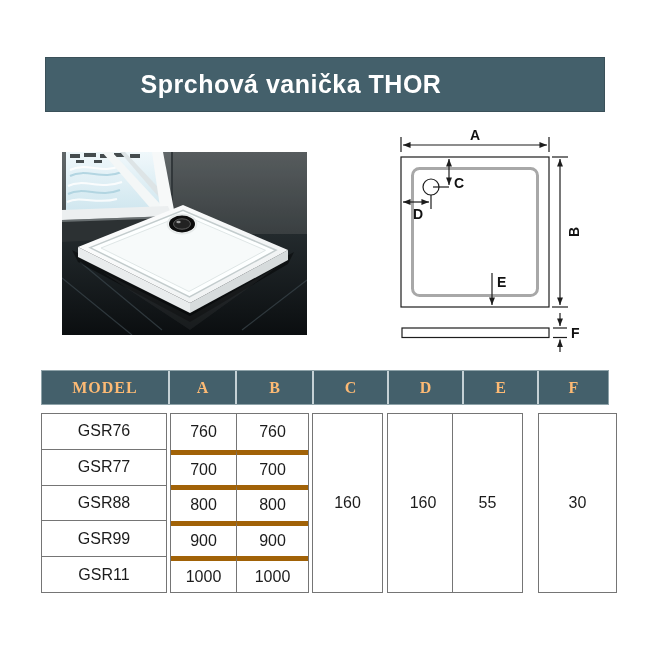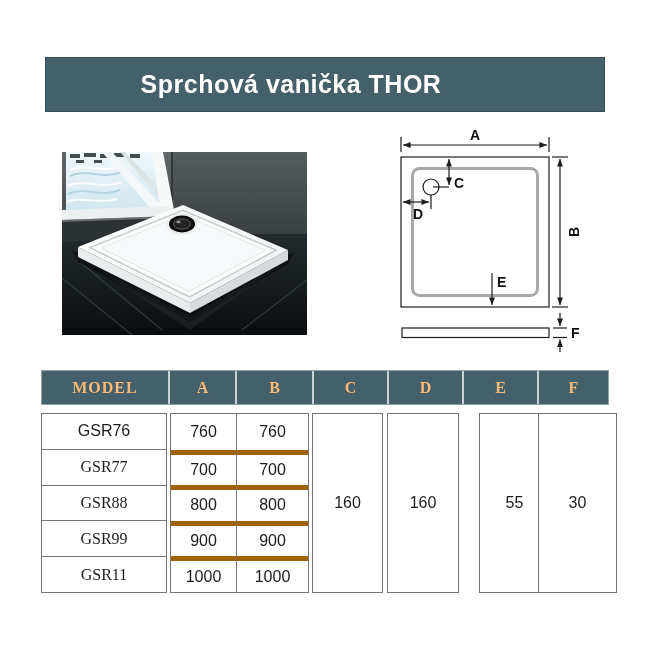--- a/index.html
+++ b/index.html
@@ -26,29 +26,29 @@
       font-family:"Liberation Serif",serif;font-weight:bold;font-size:16px;box-sizing:border-box;}
   .th + .th{border-left:2px solid #c5d1d5;}
   .th.w-model{width:126px;letter-spacing:1px;}
   .th.w-a{width:67px;}.th.w-b{width:77px;}.th.w-c{width:75px;}
   .th.w-d{width:75px;}.th.w-e{width:75px;}.th.w-f{flex:1;}
 
   .tbox{position:absolute;top:413px;height:180px;background:#fff;
         border:1px solid #757575;box-sizing:border-box;color:#1c1c1c;font-size:16px;}
   .model-box{left:41px;width:126px;display:flex;flex-direction:column;}
   .model-box .cell{flex:1;display:flex;align-items:center;justify-content:center;}
-  .model-box .cell + .cell{border-top:1px solid #757575;font-family:Liberation Serif, serif;}
+  .model-box .cell + .cell{border-top:1px solid #757575;}
   .ab-box{left:170px;width:139px;display:grid;grid-template-columns:65px 1fr;grid-auto-rows:1fr;}
   .ab-box .cell{display:flex;align-items:center;justify-content:center;box-sizing:border-box;}
   .ab-box .cell:nth-child(even){border-left:1px solid #757575;}
   .ab-box .cell:nth-child(n+3){border-top:5px solid #a16207;}
   .merged{display:flex;align-items:center;justify-content:center;}
   .c-box{left:312px;width:71px;}
   .d-box{left:387px;width:72px;}
-  .e-box{left:479px;width:71px;}
+  .e-box{left:452px;width:71px;}
   .f-box{left:538px;width:79px;}
 </style>
 </head>
 <body>
 
 <div class="page">
 
   <div class="banner" style="background: rgb(68, 96, 107);">
     <span class="banner-title">Sprchová vanička THOR</span>
   </div>

